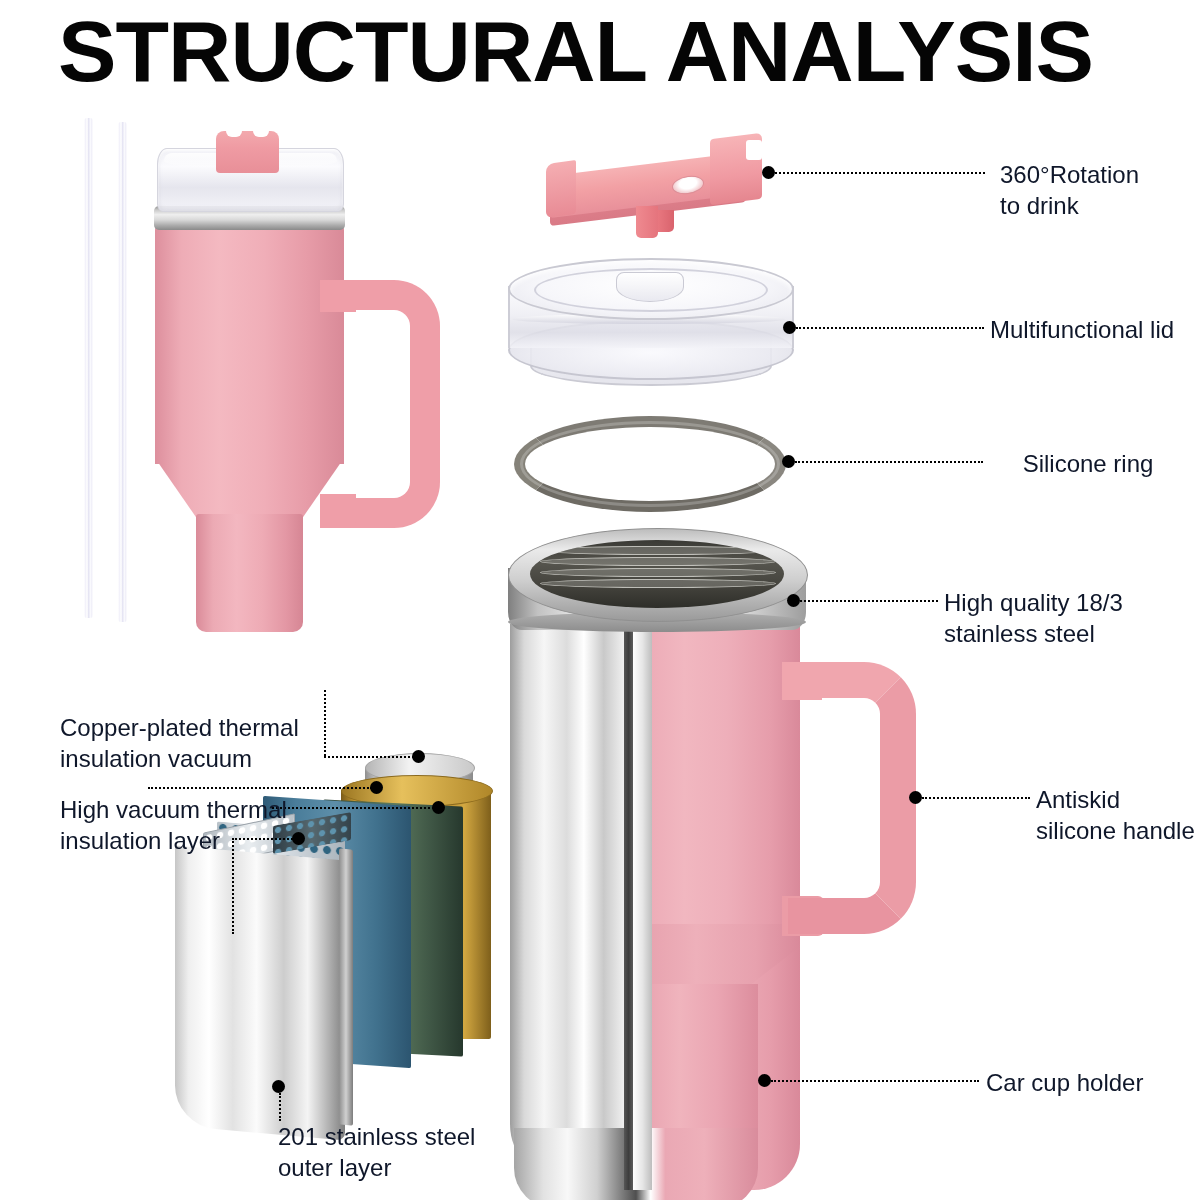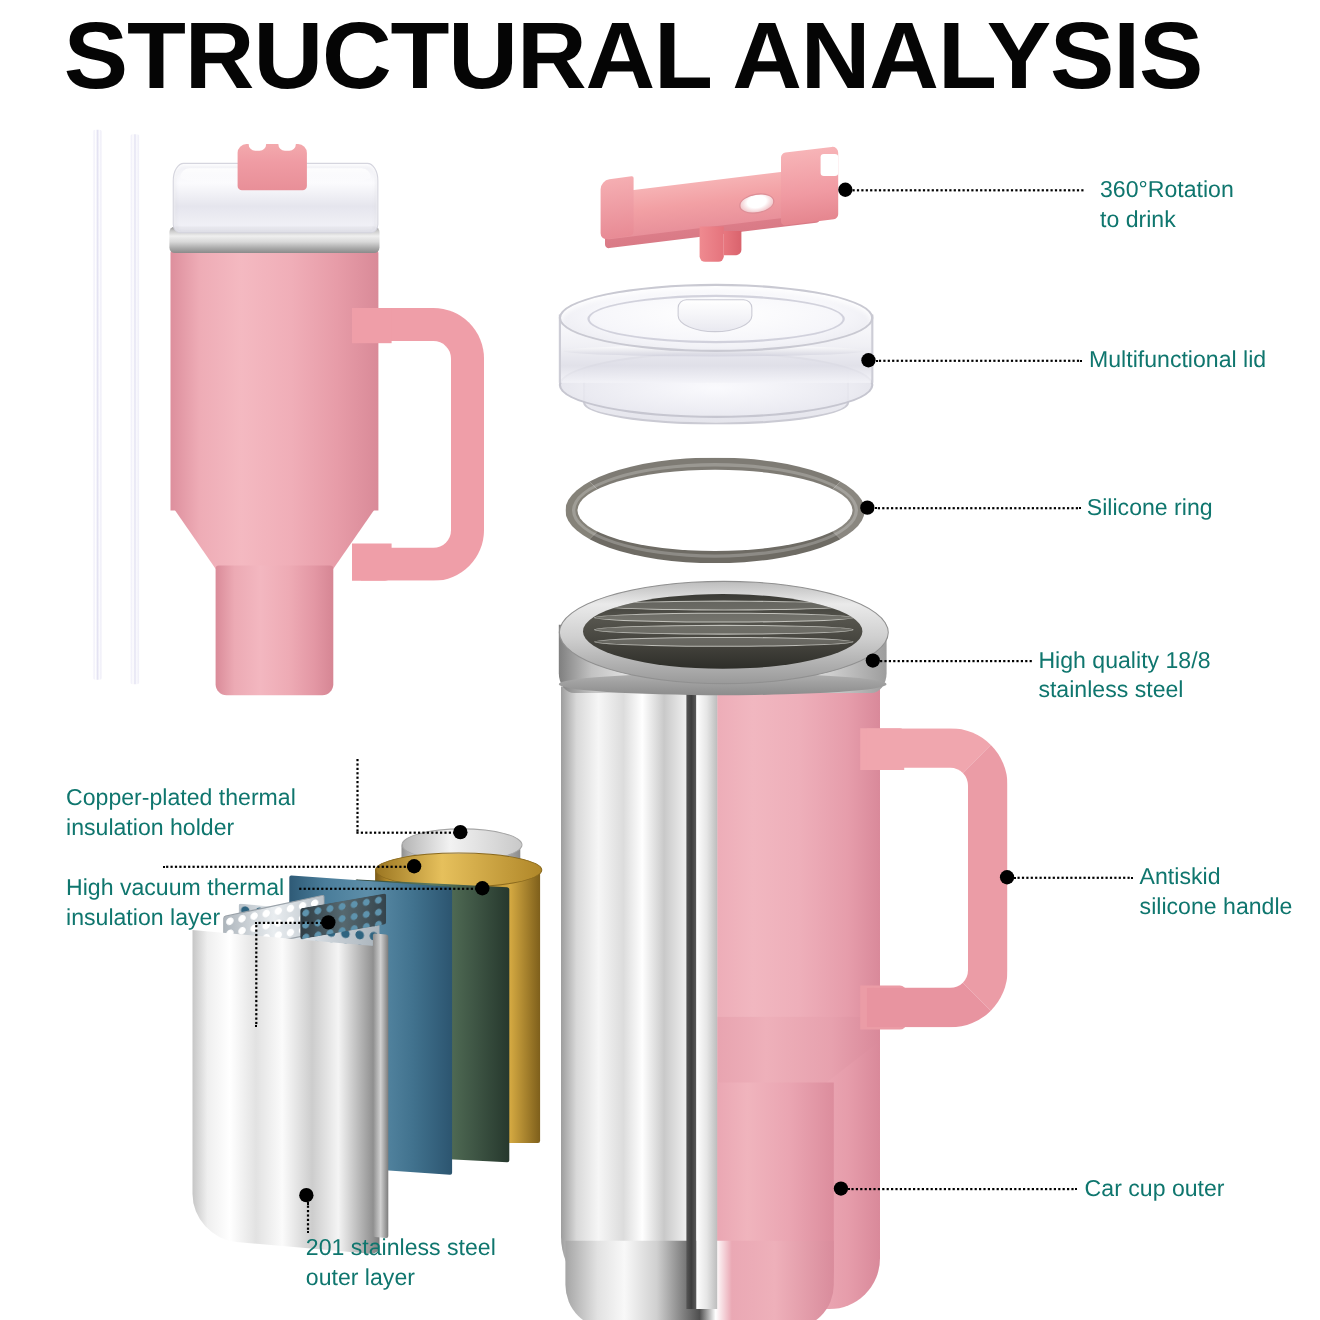--- a/index.html
+++ b/index.html
@@ -30,23 +30,23 @@
     line-height: 1.0;
     white-space: nowrap;
     transform: scaleX(1.02);
     transform-origin: left top;
     color: #050505;
   }
 
   
   .label {
     position: absolute;
-    font-size: 21px;
+    font-size: 24px;
     line-height: 1.28;
-    color: #0f766e;
+    color: #0f172a;
     white-space: pre-line;
   }
   .label.right { text-align: left; }
   .label.left  { text-align: left; }
 
   
   .leader {
     position: absolute;
     border-top: 2px dotted #000;
     height: 0;
@@ -574,33 +574,33 @@
   <div class="leader-v" style="left:232px; top:838px; height:96px;"></div>
 
   <div class="dot" style="left:272px; top:1080px;"></div>
   <div class="leader-v" style="left:279px; top:1093px; height:28px;"></div>
 
   <div class="label right" style="left:1000px; top:160px; width:190px;">360°Rotation
 to drink</div>
 
   <div class="label right" style="left:990px; top:315px; width:210px;">Multifunctional lid</div>
 
-  <div class="label right" style="left:988px; top:449px; width:200px;">Silicone ring</div>
-
-  <div class="label right" style="left:944px; top:588px; width:230px;">High quality 18/8
+  <div class="label right" style="left:988px; top:449px; width:200px;text-align:center;">Silicone ring</div>
+
+  <div class="label right" style="left:944px; top:588px; width:230px;">High quality 18/3
 stainless steel</div>
 
   <div class="label right" style="left:1036px; top:785px; width:190px;">Antiskid
 silicone handle</div>
 
-  <div class="label right" style="left:986px; top:1068px; width:210px;">Car cup outer</div>
+  <div class="label right" style="left:986px; top:1068px; width:210px;">Car cup holder</div>
 
 
   <div class="label left" style="left:60px; top:713px; width:270px;">Copper-plated thermal
-insulation holder</div>
+insulation vacuum</div>
 
   <div class="label left" style="left:60px; top:795px; width:250px;">High vacuum thermal
 insulation layer</div>
 
 
   <div class="label left" style="left:258px; top:1122px; width:260px;margin-left:20px;">201 stainless steel
 outer layer</div>
 
 </div>
 

